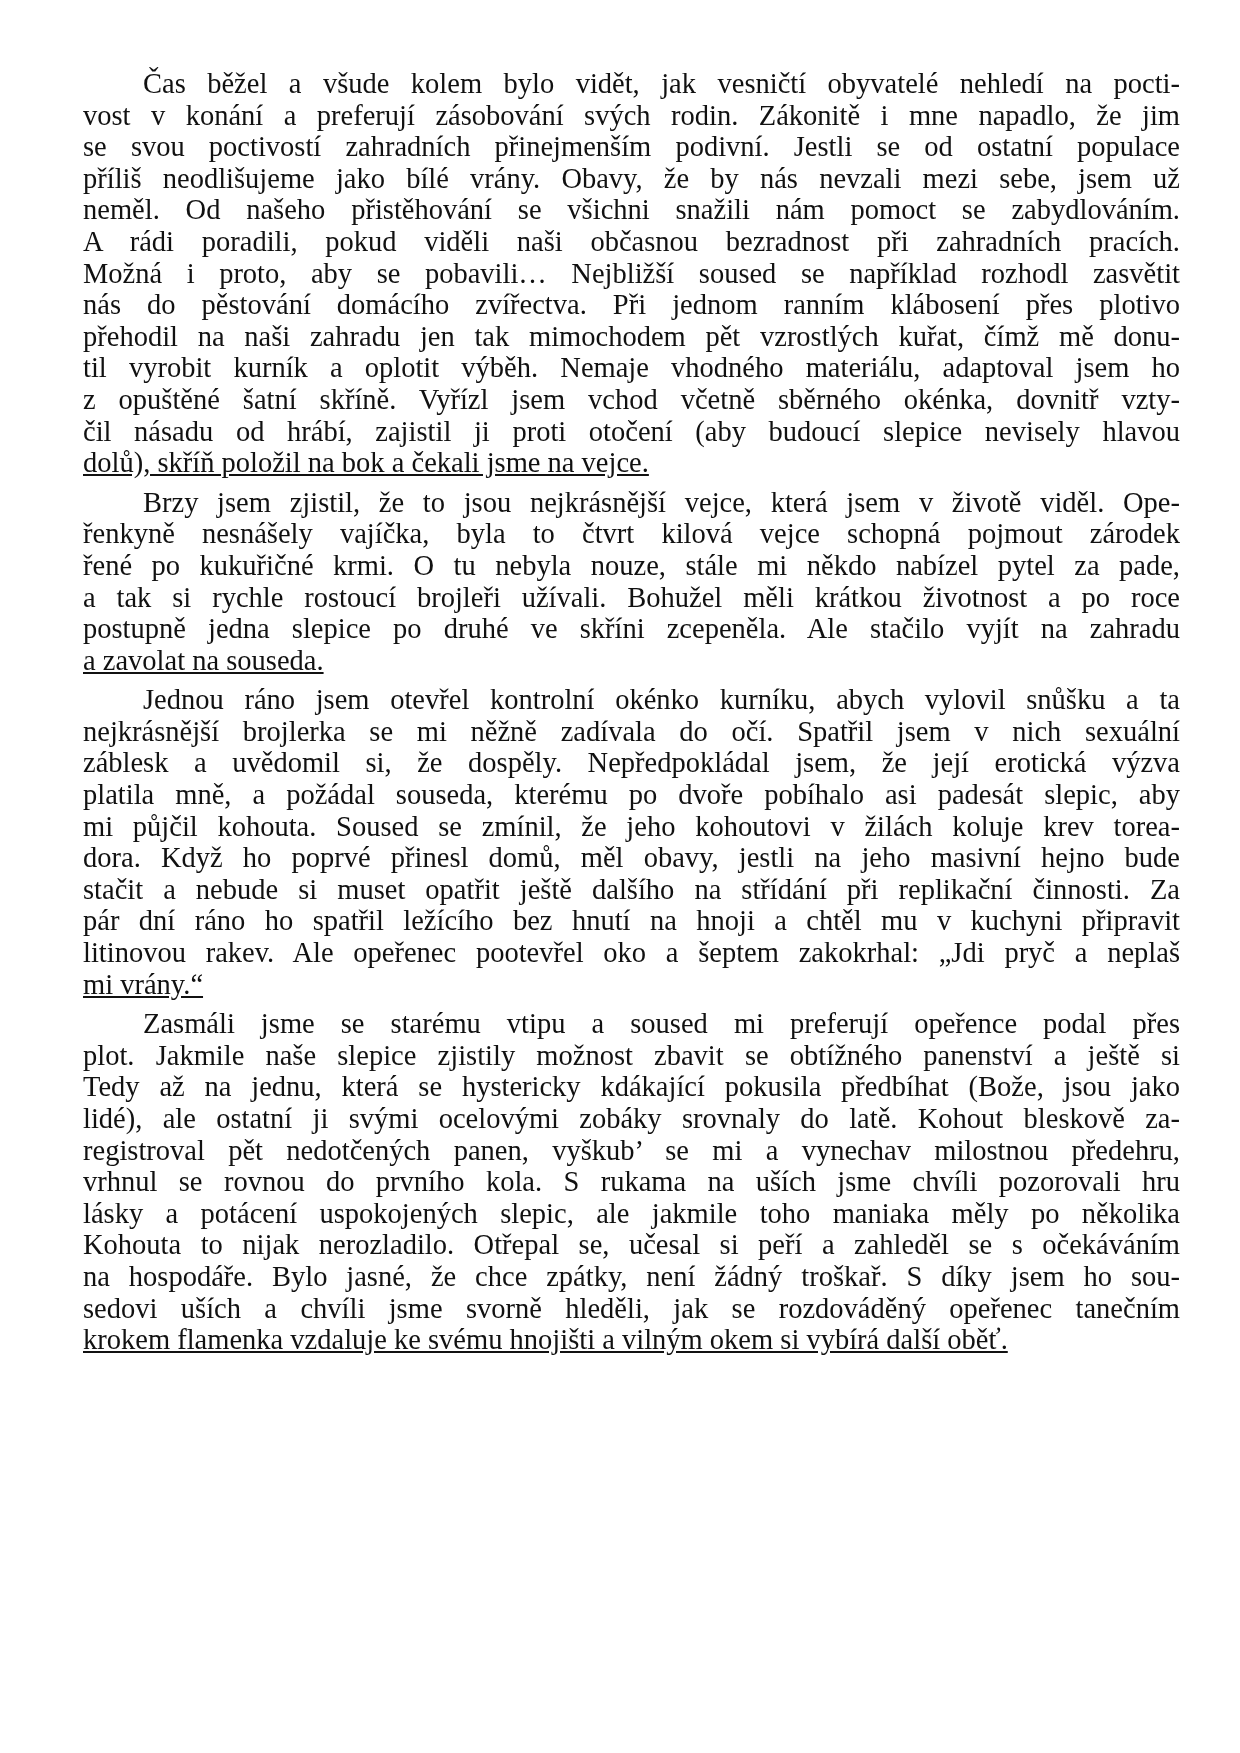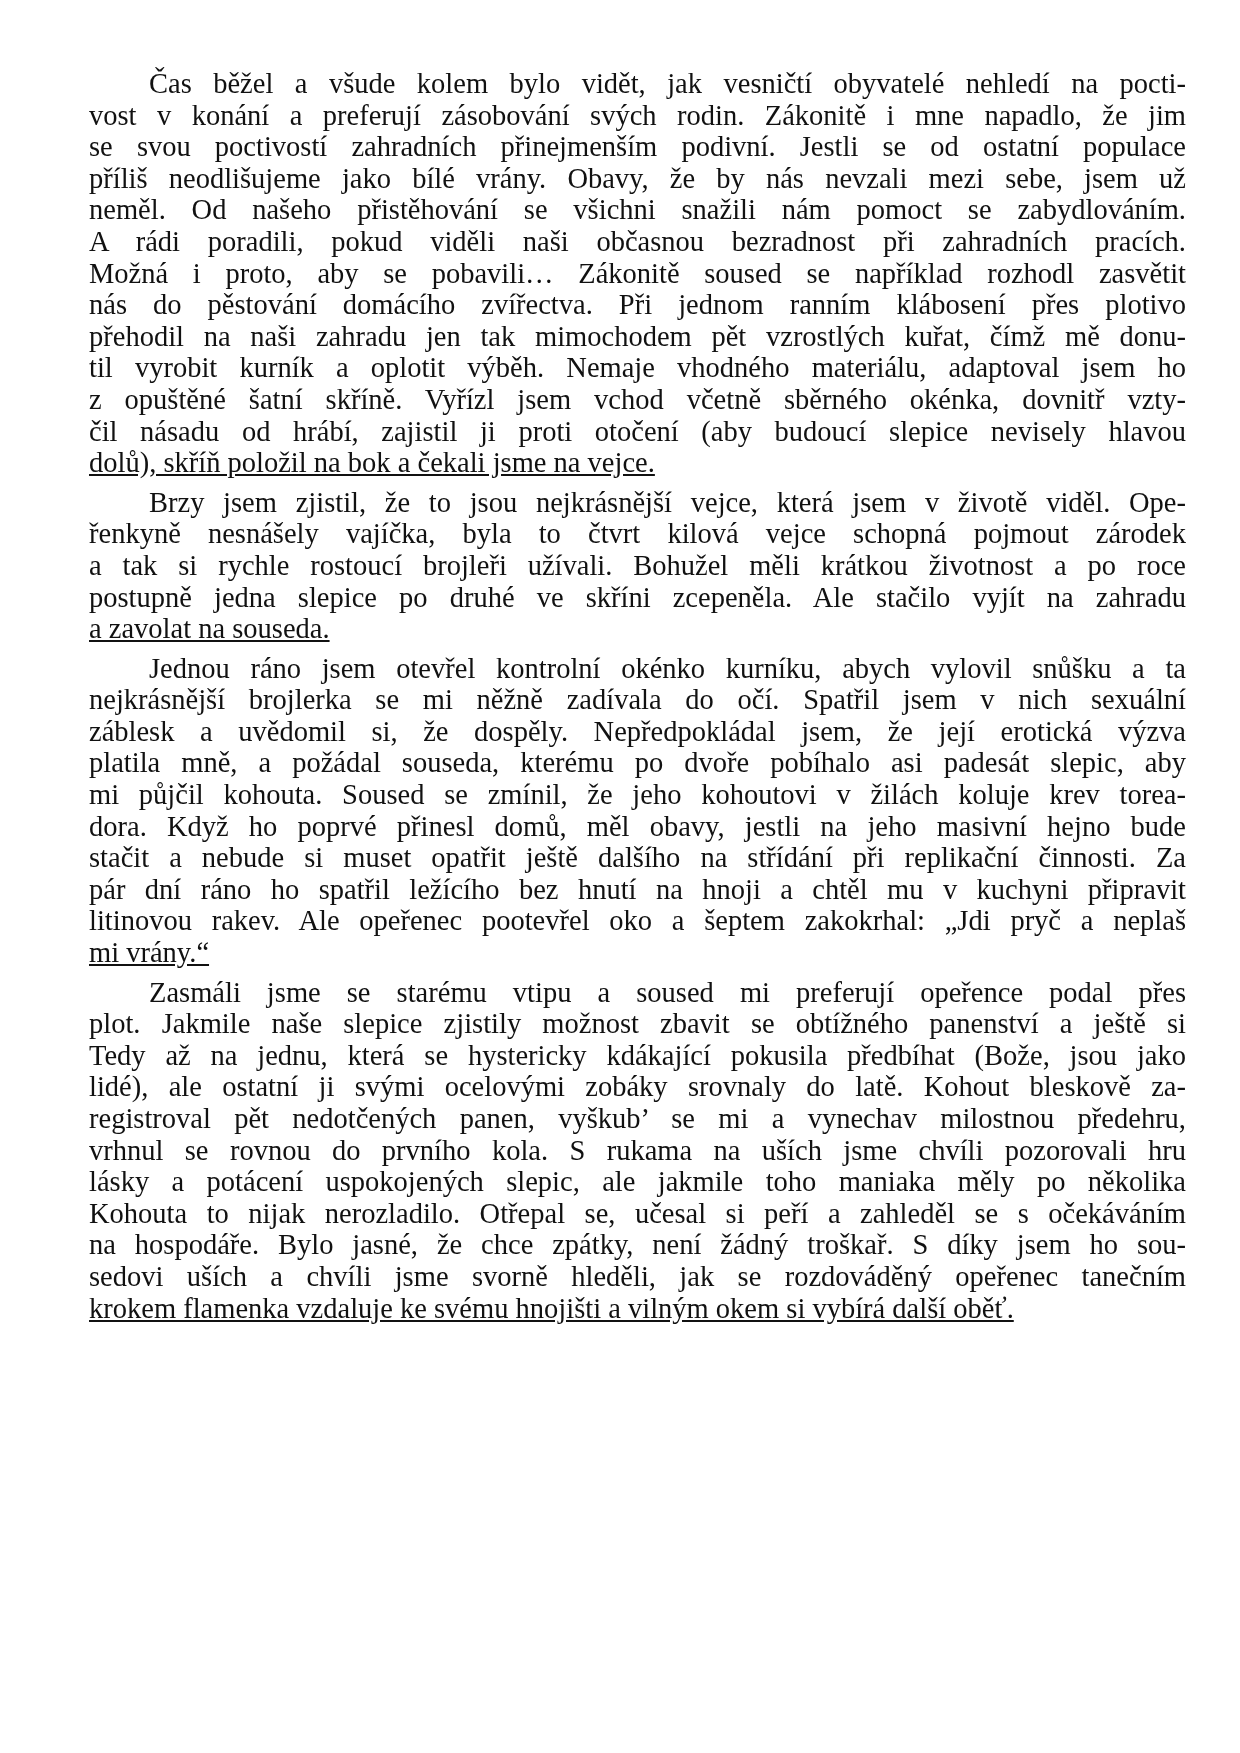--- a/index.html
+++ b/index.html
@@ -1,18 +1,18 @@
 <!DOCTYPE html>
 <html><head>
 <meta charset="utf-8">
 <style>
   html, body { margin: 0; padding: 0; background: #ffffff; }
   body { width: 1240px; height: 1753px; position: relative; overflow: hidden; }
   .page {
-    position: absolute; left: 89px; top: 68px; width: 1097px;
+    position: absolute; left: 83px; top: 68px; width: 1097px;
     font-family: "Liberation Serif", "DejaVu Serif", serif;
     font-size: 28.5px; color: #111111;
   }
   .para { margin: 0 0 8px 0; }
   .line {
     display: block; height: 31.6px; line-height: 31.6px;
     text-align: justify; text-align-last: justify; white-space: nowrap;
     overflow: visible;
   }
   .line.last { text-align-last: left; text-decoration: underline; }
@@ -23,32 +23,33 @@
 
 <div class="page">
 
   <div class="para">
     <span class="line indent">Čas běžel a všude kolem bylo vidět, jak vesničtí obyvatelé nehledí na pocti-</span>
     <span class="line">vost v konání a preferují zásobování svých rodin. Zákonitě i mne napadlo, že jim</span>
     <span class="line">se svou poctivostí zahradních přinejmenším podivní. Jestli se od ostatní populace</span>
     <span class="line">příliš neodlišujeme jako bílé vrány. Obavy, že by nás nevzali mezi sebe, jsem už</span>
     <span class="line">neměl. Od našeho přistěhování se všichni snažili nám pomoct se zabydlováním.</span>
     <span class="line">A rádi poradili, pokud viděli naši občasnou bezradnost při zahradních pracích.</span>
-    <span class="line">Možná i proto, aby se pobavili… Zákonitě soused se například rozhodl zasvětit</span>
+    <span class="line">Možná i proto, aby se pobavili… Nejbližší soused se například rozhodl zasvětit</span>
     <span class="line">nás do pěstování domácího zvířectva. Při jednom ranním klábosení přes plotivo</span>
     <span class="line">přehodil na naši zahradu jen tak mimochodem pět vzrostlých kuřat, čímž mě donu-</span>
     <span class="line">til vyrobit kurník a oplotit výběh. Nemaje vhodného materiálu, adaptoval jsem ho</span>
     <span class="line">z opuštěné šatní skříně. Vyřízl jsem vchod včetně sběrného okénka, dovnitř vzty-</span>
     <span class="line">čil násadu od hrábí, zajistil ji proti otočení (aby budoucí slepice nevisely hlavou</span>
     <span class="line last">dolů), skříň položil na bok a čekali jsme na vejce.</span>
   </div>
 
   <div class="para">
     <span class="line indent">Brzy jsem zjistil, že to jsou nejkrásnější vejce, která jsem v životě viděl. Ope-</span>
     <span class="line">řenkyně nesnášely vajíčka, byla to čtvrt kilová vejce schopná pojmout zárodek</span>
+    <span class="line">řené po kukuřičné krmi. O tu nebyla nouze, stále mi někdo nabízel pytel za pade,</span>
     <span class="line">a tak si rychle rostoucí brojleři užívali. Bohužel měli krátkou životnost a po roce</span>
     <span class="line">postupně jedna slepice po druhé ve skříni zcepeněla. Ale stačilo vyjít na zahradu</span>
     <span class="line last">a zavolat na souseda.</span>
   </div>
 
   <div class="para">
     <span class="line indent">Jednou ráno jsem otevřel kontrolní okénko kurníku, abych vylovil snůšku a ta</span>
     <span class="line">nejkrásnější brojlerka se mi něžně zadívala do očí. Spatřil jsem v nich sexuální</span>
     <span class="line">záblesk a uvědomil si, že dospěly. Nepředpokládal jsem, že její erotická výzva</span>
     <span class="line">platila mně, a požádal souseda, kterému po dvoře pobíhalo asi padesát slepic, aby</span>

